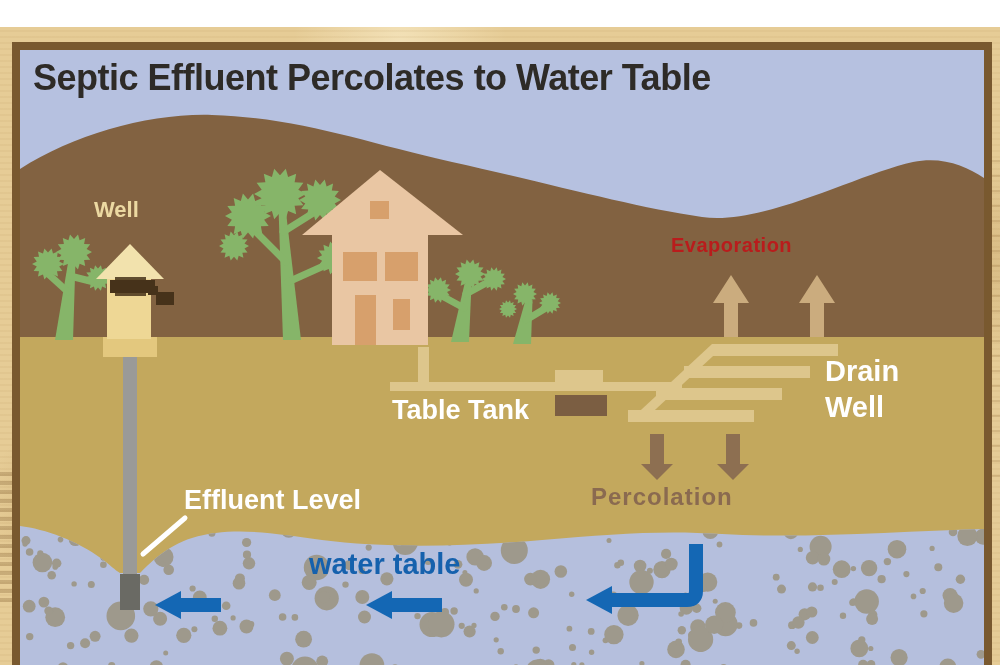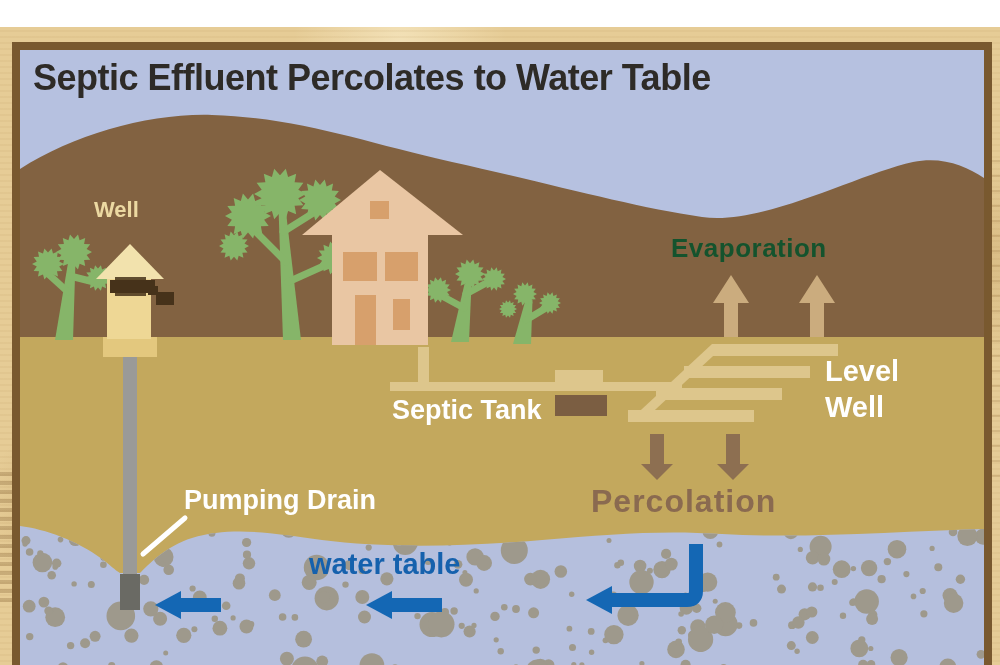--- a/index.html
+++ b/index.html
@@ -15,24 +15,24 @@
   }
   .map-marks{position:absolute;left:0;top:445px;width:13px;height:130px;opacity:.6;
     background:repeating-linear-gradient(0deg, rgba(120,85,40,.45) 0 4px, rgba(0,0,0,0) 4px 9px);}
   .map-marks2{position:absolute;right:0;top:130px;width:9px;height:320px;opacity:.5;
     background:repeating-linear-gradient(0deg, rgba(140,100,50,.4) 0 2px, rgba(0,0,0,0) 2px 15px);}
   .frame{position:absolute;left:12px;top:15px;width:964px;height:627px;border:8px solid #79592f;background:#b6c1e0;}
   .scene{position:absolute;left:0;top:0;}
   .label{position:absolute;font-weight:bold;white-space:nowrap;line-height:1.1;}
   .lbl-title{left:13px;top:8px;font-size:36px;letter-spacing:-.5px;color:#2e2b27;}
   .lbl-well{left:74px;top:148px;font-size:22px;color:#ecd9a2;}
-  .lbl-evap{left:651px;top:184px;font-size:26px;letter-spacing:.5px;color:#14532d;}
+  .lbl-evap{left:651px;top:184px;font-size:20px;letter-spacing:.5px;color:#b91c1c;}
   .lbl-drain{left:805px;top:303px;font-size:29px;color:#ffffff;white-space:normal;line-height:36px;}
   .lbl-septic{left:372px;top:346px;font-size:27px;color:#ffffff;}
-  .lbl-perc{left:571px;top:434px;font-size:32px;letter-spacing:1px;color:#8a6a50;}
+  .lbl-perc{left:571px;top:434px;font-size:24px;letter-spacing:1px;color:#8a6a50;}
   .lbl-pump{left:164px;top:436px;font-size:27px;color:#ffffff;}
   .lbl-wt{left:289px;top:499px;font-size:29px;color:#1561ad;}
 </style>
 </head>
 <body>
 
 <div class="stage">
   <div class="map-marks"></div>
   <div class="map-marks2"></div>
 
@@ -402,19 +402,19 @@
       </g>
       <g>
         <path d="M 676,494 L 676,541 Q 676,550 667,550 L 590,550" fill="none" stroke="#1467b4" stroke-width="14"></path>
         <polygon points="566,550 592,536 592,564" fill="#1467b4"></polygon>
       </g>
     </svg>
 
     <div class="label lbl-title">Septic Effluent Percolates to Water Table</div>
     <div class="label lbl-well">Well</div>
     <div class="label lbl-evap">Evaporation</div>
-    <div class="label lbl-drain"><span>Level</span><br><span>Well</span></div>
-    <div class="label lbl-septic">Septic Tank</div>
+    <div class="label lbl-drain"><span>Drain</span><br><span>Well</span></div>
+    <div class="label lbl-septic">Table Tank</div>
     <div class="label lbl-perc">Percolation</div>
-    <div class="label lbl-pump">Pumping Drain</div>
+    <div class="label lbl-pump">Effluent Level</div>
     <div class="label lbl-wt">water table</div>
   </div>
 </div>
 
 </body></html>

